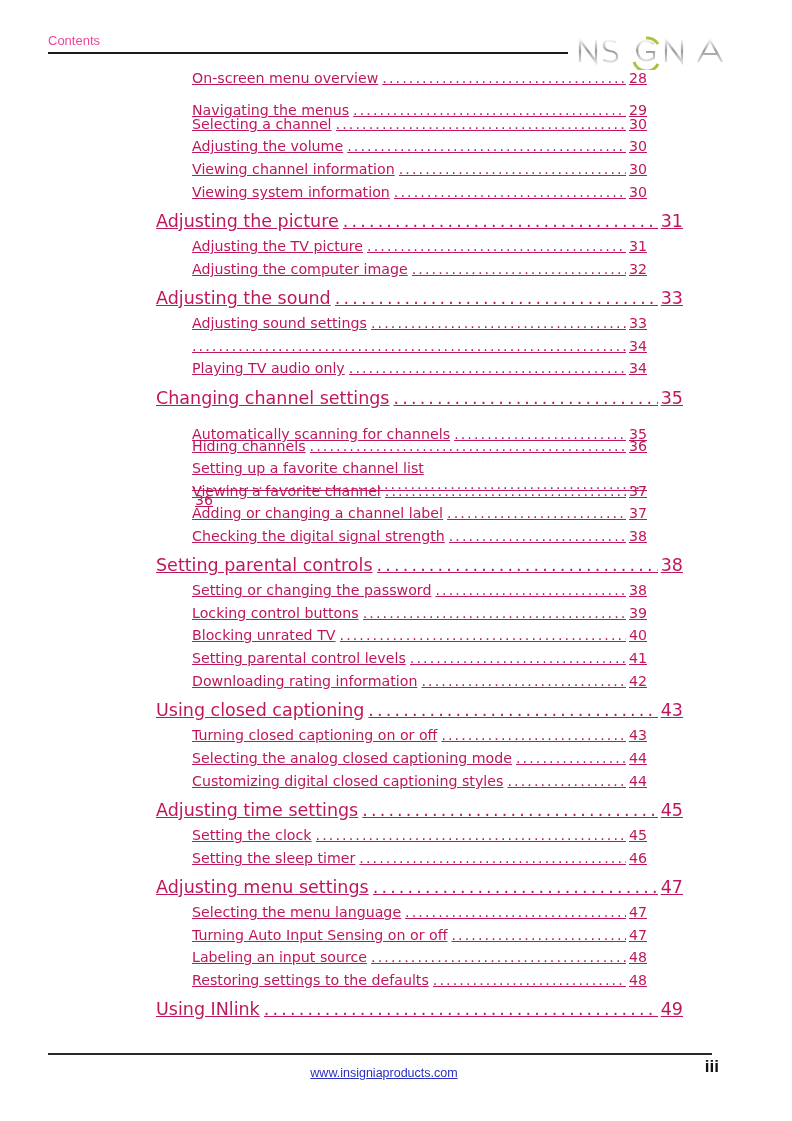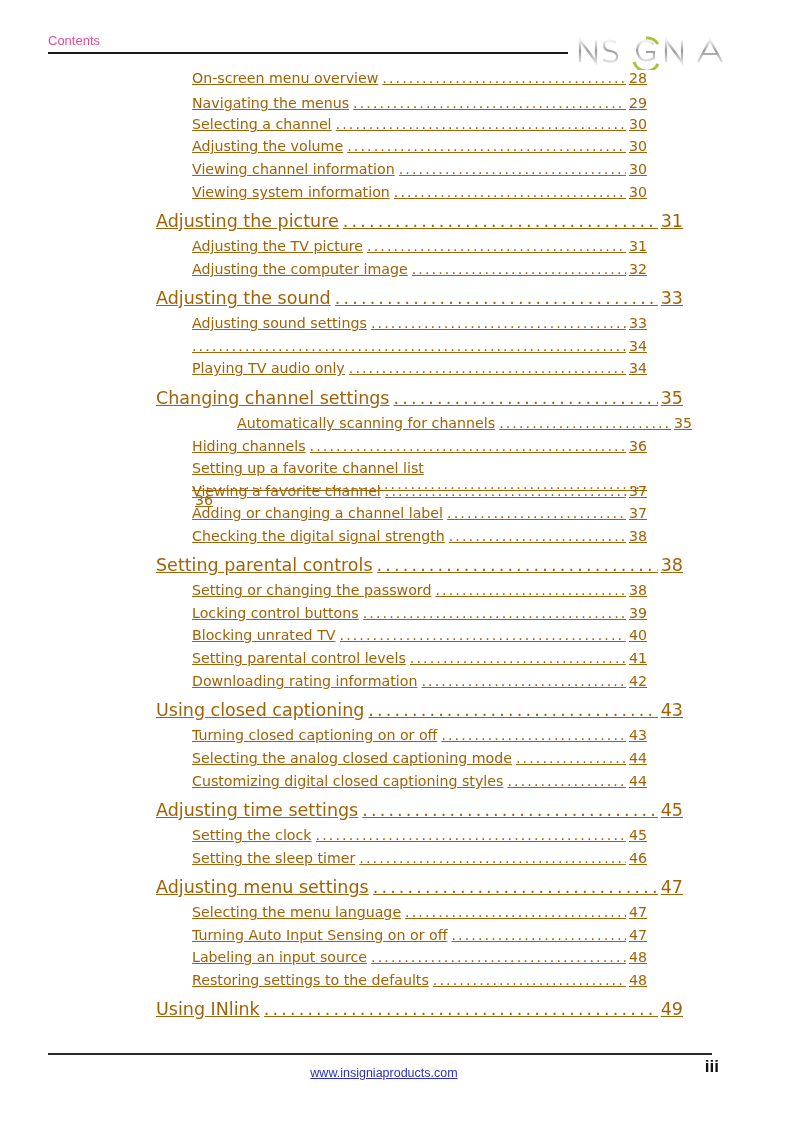--- a/index.html
+++ b/index.html
@@ -4,21 +4,21 @@
 <style>
   html, body { margin: 0; padding: 0; background: #ffffff; }
   body { width: 792px; height: 1121px; position: relative; overflow: hidden;
          font-family: "DejaVu Sans", sans-serif; }
   .hdr-label { position: absolute; left: 48px; top: 33px; font-family: "Liberation Sans", sans-serif;
                font-size: 13px; color: #ec4899; }
   .hdr-rule { position: absolute; left: 48px; top: 52px; width: 520px; height: 2px; background: #1a1a1a; }
   .logo { position: absolute; left: 566px; top: 30px; width: 160px; height: 40px; }
   .toc { position: absolute; left: 0; top: 0; width: 792px; }
   .entry { position: absolute; display: flex; align-items: baseline; text-decoration: underline;
-           color: #a16207; white-space: nowrap; overflow: hidden; }
+           color: #be185d; white-space: nowrap; overflow: hidden; }
   .entry.sub { left: 192px; width: 455px; font-size: 14.2px; }
   .entry.main { left: 120px; width: 527px; font-size: 17.5px; margin-left: 36px; }
   .entry .t { flex: 0 0 auto; padding-right: 4px; }
   .entry .d { flex: 1 1 auto; overflow: hidden; letter-spacing: 2.2px; }
   .entry .d::before { content: ". . . . . . . . . . . . . . . . . . . . . . . . . . . . . . . . . . . . . . . . . . . . . . . . . . . . . . . . . . . . . . . . . . . . . . . . . . . . . . . . . . . . . . . . . . . . . . . . . . . . . . . . . . . . . . . . . ."; letter-spacing: -1.2px; }
   .entry .p { flex: 0 0 auto; padding-left: 3px; }
   .ftr-rule { position: absolute; left: 48px; top: 1053px; width: 664px; height: 2px; background: #2a2a2a; }
   .ftr-url { position: absolute; left: 0; width: 768px; top: 1066px; text-align: center;
              font-family: "Liberation Sans", sans-serif; font-size: 12.5px; color: #2b2fbf; text-decoration: underline; }
   .ftr-page { position: absolute; right: 73px; top: 1057px; font-family: "Liberation Sans", sans-serif;
@@ -60,21 +60,21 @@
   </g>
 </svg>
 
 <div class="toc">
 
 <div class="entry sub" style="top: 70px;">
       <span class="t">On-screen menu overview</span>
       <span class="d"></span>
       <span class="p">28</span>
     </div>
-    <div class="entry sub" style="top: 95px; text-align: right;">
+    <div class="entry sub" style="top: 102px; text-align: right;">
       <span class="t">Navigating the menus</span>
       <span class="d"></span>
       <span class="p">29</span>
     </div>
     <div class="entry sub" style="top: 116px;">
       <span class="t">Selecting a channel</span>
       <span class="d"></span>
       <span class="p">30</span>
     </div>
     <div class="entry sub" style="top: 138px;">
@@ -124,21 +124,21 @@
     <div class="entry sub" style="top: 360px;">
       <span class="t">Playing TV audio only</span>
       <span class="d"></span>
       <span class="p">34</span>
     </div>
     <div class="entry main" style="top: 388px;">
       <span class="t">Changing channel settings</span>
       <span class="d"></span>
       <span class="p">35</span>
     </div>
-    <div class="entry sub" style="top: 415px; margin-left: 45px;">
+    <div class="entry sub" style="top: 426px;">
       <span class="t">Automatically scanning for channels</span>
       <span class="d"></span>
       <span class="p">35</span>
     </div>
     <div class="entry sub" style="top: 438px;">
       <span class="t">Hiding channels</span>
       <span class="d"></span>
       <span class="p">36</span>
     </div>
     <div class="entry sub" style="top: 460px; flex-direction: column;">

